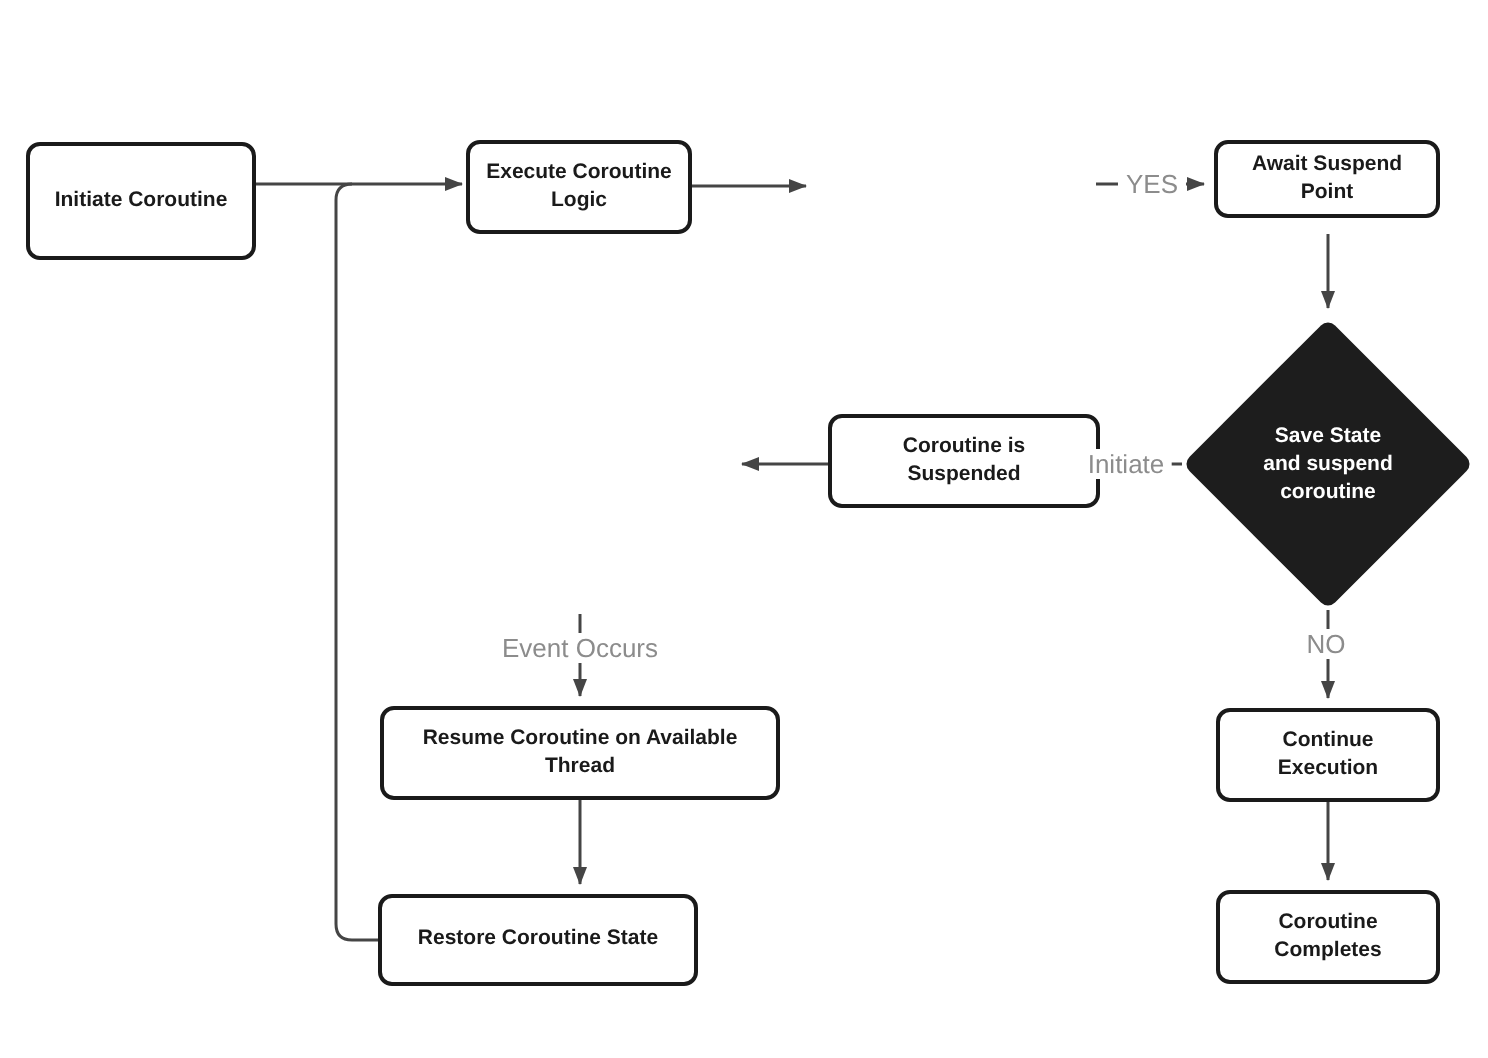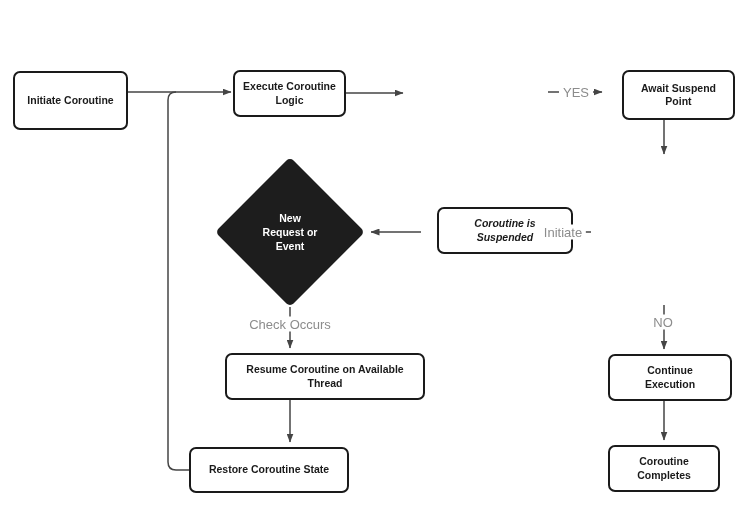--- a/index.html
+++ b/index.html
@@ -110,47 +110,47 @@
     <path d="M290,400 L290,442" marker-end="url(#arrow)"></path>
     <path d="M664,305 L664,349" marker-end="url(#arrow)"></path>
     <path d="M664,401 L664,440" marker-end="url(#arrow)"></path>
   </svg>
 
   <div class="node" style="left:13px; top:71px; width:115px; height:59px;">Initiate Coroutine</div>
 
   <div class="node" style="left:233px; top:70px; width:113px; height:47px;">Execute Coroutine
 Logic</div>
 
-  <div class="node" style="left:607px; top:70px; width:113px; height:50px;margin-left:15px;">Await Suspend
+  <div class="node" style="left:607px; top:70px; width:113px; height:39px;">Await Suspend
 Point</div>
 
-  <div class="node" style="left:437px; top:207px; width:136px; height:47px;font-style:italic;">Coroutine is
+  <div class="node" style="left:414px; top:207px; width:136px; height:47px;">Coroutine is
 Suspended</div>
 
-  <div class="node" style="left:190px; top:353px; width:200px; height:47px;margin-left:35px;">Resume Coroutine on Available
+  <div class="node" style="left:190px; top:353px; width:200px; height:47px;">Resume Coroutine on Available
 Thread</div>
 
   <div class="node" style="left:189px; top:447px; width:160px; height:46px;">Restore Coroutine State</div>
 
-  <div class="node" style="left:608px; top:354px; width:124px; height:47px;">Continue
+  <div class="node" style="left:608px; top:354px; width:112px; height:47px;">Continue
 Execution</div>
 
   <div class="node" style="left:608px; top:445px; width:112px; height:47px;">Coroutine
 Completes</div>
 
 
+  <div class="decision" style="left:591px; top:159px; width:146px; height:146px;">
+    <div class="decision-shape" style="width:103px; height:103px;"></div>
+    <div class="decision-label">Save State
+and suspend
+coroutine</div>
+  </div>
 
-  <div class="decision" style="left:215px; top:157px; width:150px; height:150px;">
-    <div class="decision-shape" style="width:106px; height:106px;"></div>
-    <div class="decision-label">New
-Request or
-Event</div>
-  </div>
 
   <div class="edge-label" style="left:576px; top:92px;">YES</div>
 
   <div class="edge-label" style="left:563px; top:232px;">Initiate</div>
 
-  <div class="edge-label" style="left:290px; top:324px;">Check Occurs</div>
+  <div class="edge-label" style="left:290px; top:324px;">Event Occurs</div>
 
   <div class="edge-label" style="left:663px; top:322px;">NO</div>
 
 </div>
 
 </body></html>

